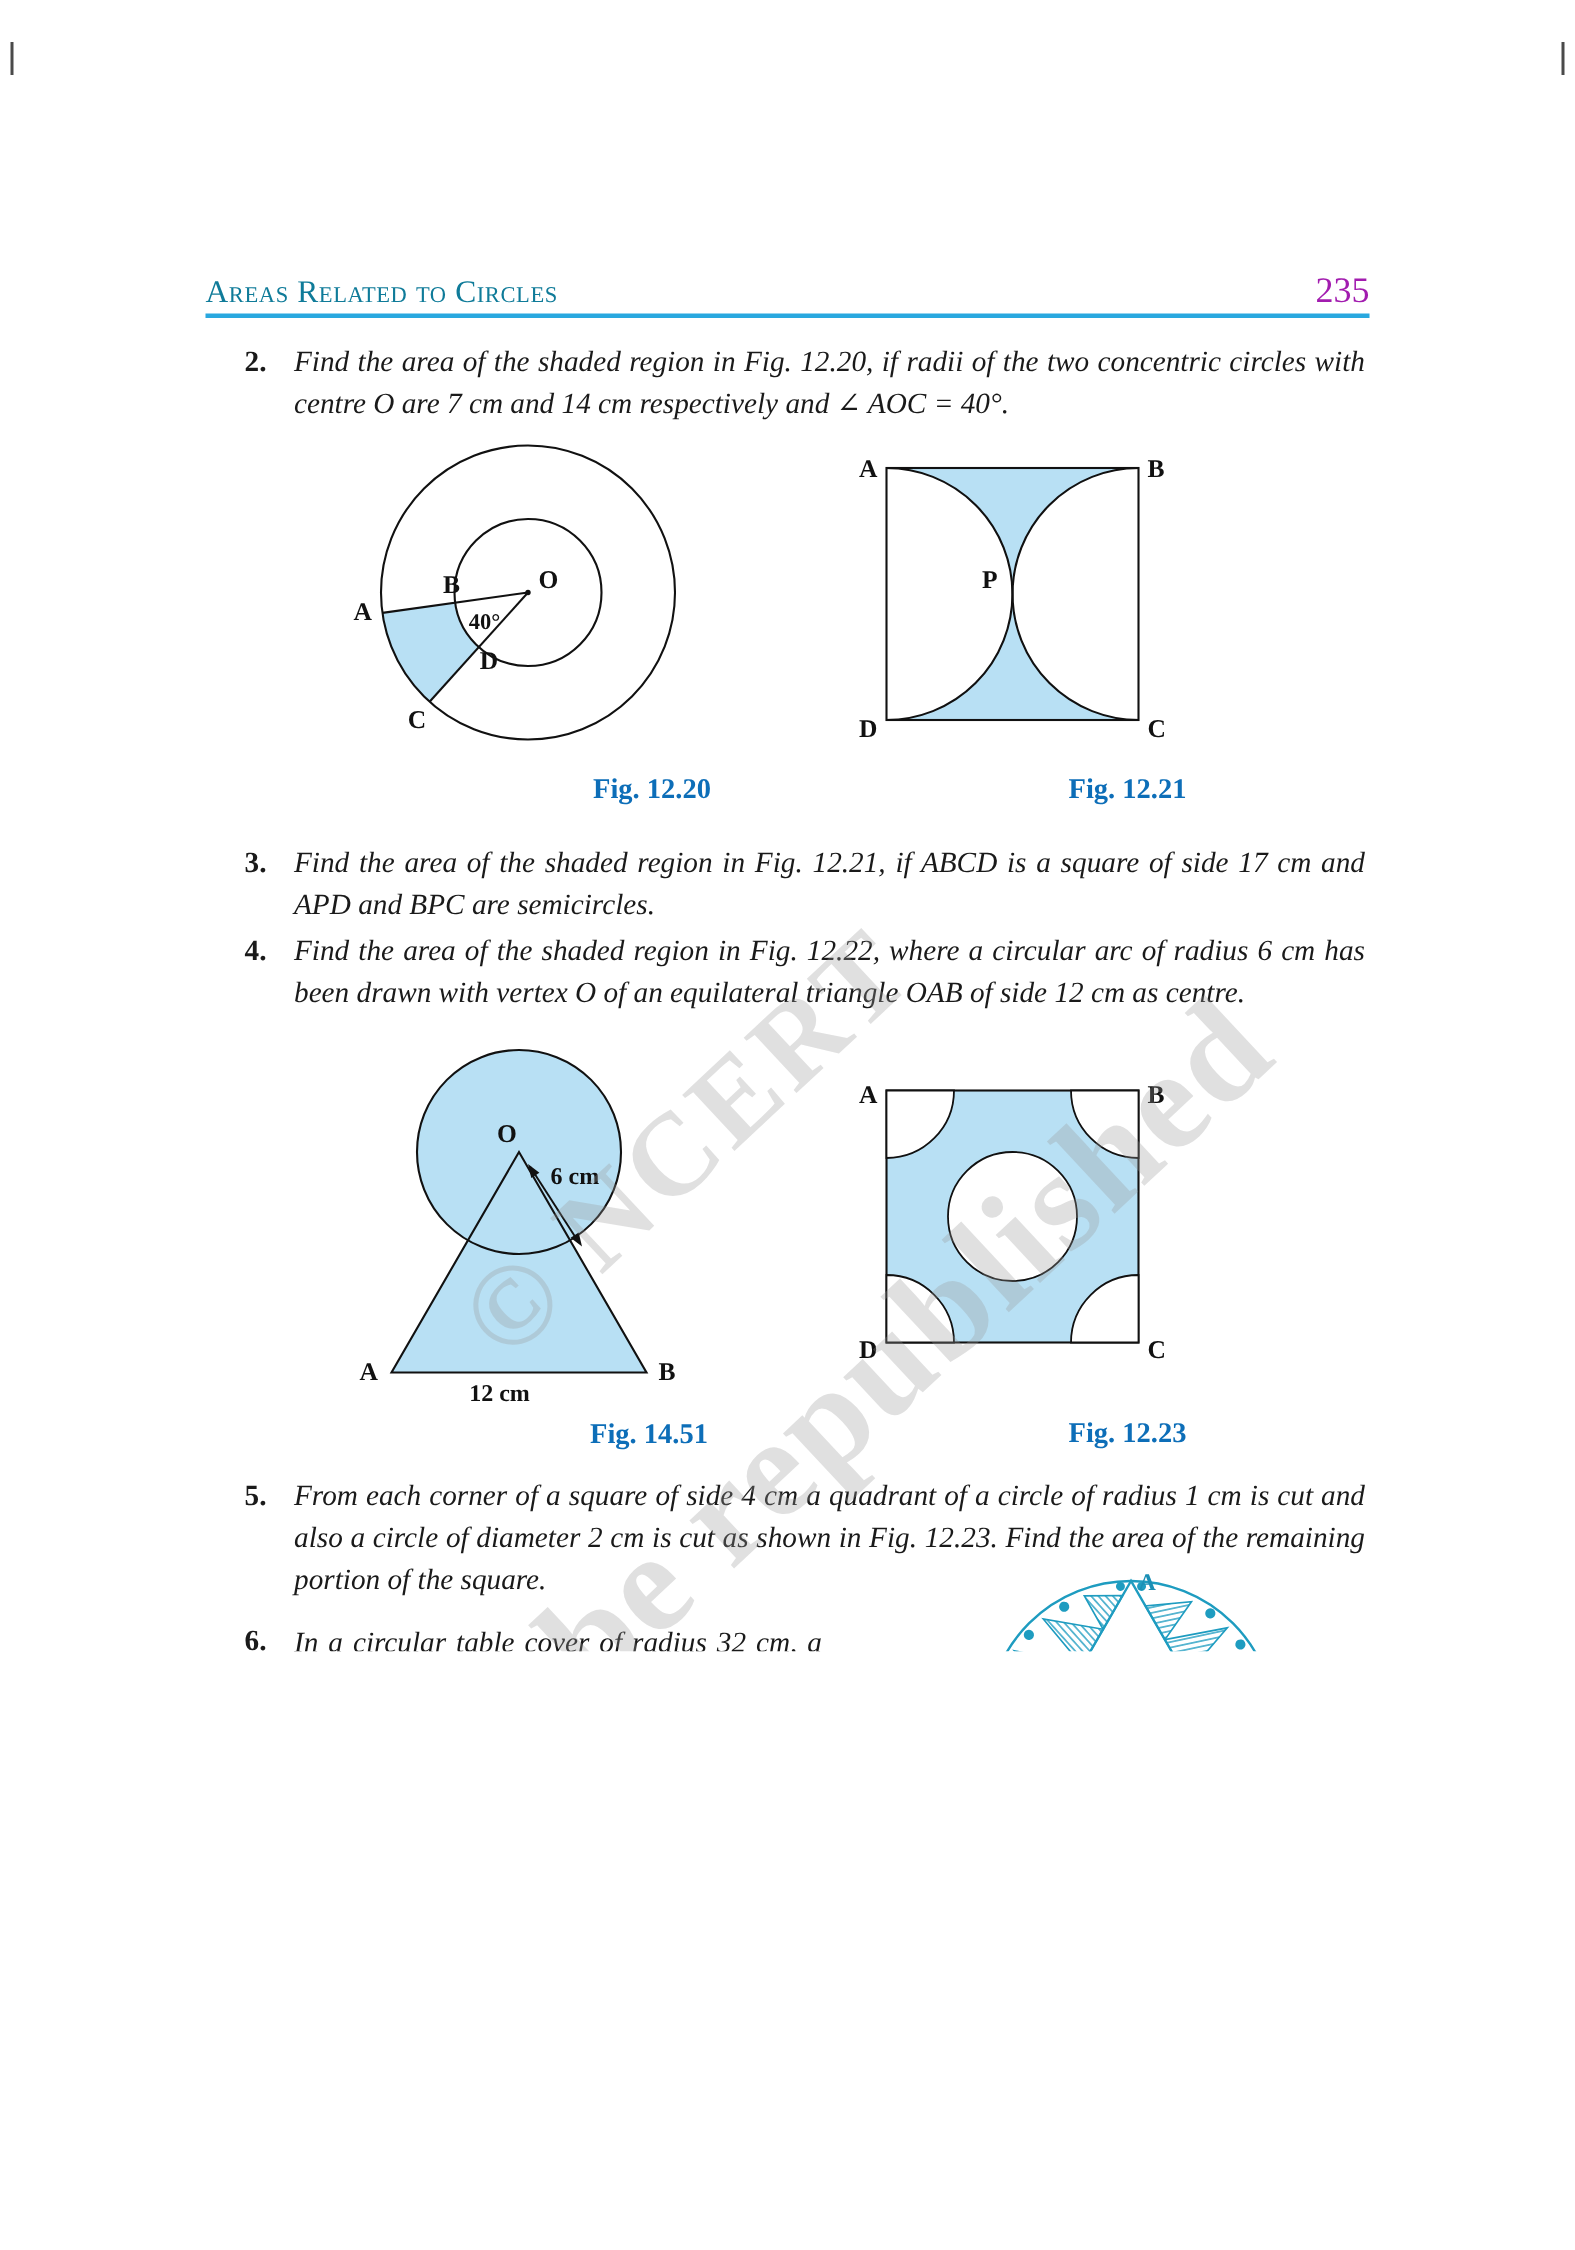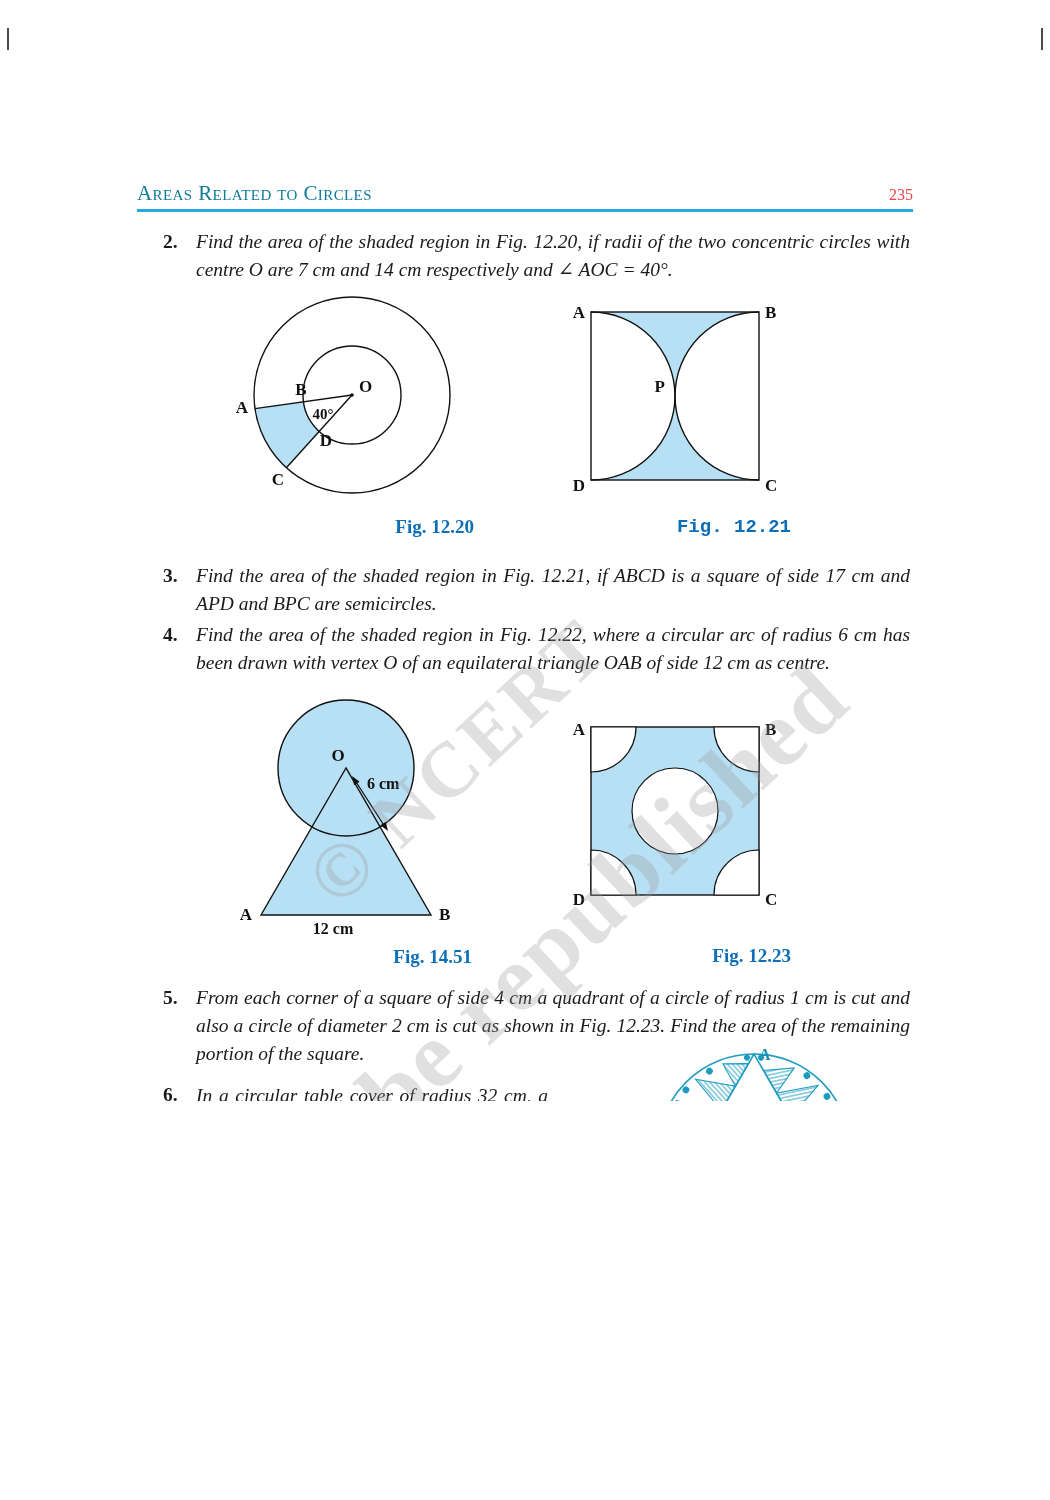--- a/index.html
+++ b/index.html
@@ -13,21 +13,21 @@
   #crop-tl { left:7px; top:28px; } #crop-tr { left:1041px; top:28px; }
   #crop-bl { left:7px; top:1450px; } #crop-br { left:1041px; top:1450px; }
 
   .header {
     position:absolute; left:137px; right:137px; top:181px;
     display:flex; justify-content:space-between; align-items:baseline;
   }
   .header .title {
     font-variant:small-caps; font-size:21px; letter-spacing:0.4px; color:#0f7b99;
   }
-  .header .pagenum { font-size:16px; color:#ef4444; }
+  .header .pagenum { font-size:24px; color:#a21caf; }
   .rule { position:absolute; left:137px; right:137px; top:209px; height:3px; background:#29a8df; }
 
   .question { position:absolute; display:flex; font-size:19.5px; line-height:1.44; }
   .qnum { flex:none; width:33px; font-weight:bold; }
   .qtext { flex:1; text-align:justify;font-style:italic; }
   #q2 { top:228px; left:163px; width:747px; }
   #q3 { top:562px; left:163px; width:747px; }
   #q4 { top:621px; left:163px; width:747px; }
   #q5 { top:984px; left:163px; width:747px; }
   #q6 { top:1081px; left:163px; width:385px; }
@@ -36,21 +36,21 @@
   .figure { position:absolute; }
   #fig1220 { left:222px; top:292px; width:252px; }
   #fig1221 { left:561px; top:300px; width:230px; }
   #fig1222 { left:220px; top:690px; width:252px; }
   #fig1223 { left:561px; top:713px; width:230px; }
   #fig1224 { left:644px; top:1046px; width:222px; }
   .fig-caption {
     text-align:right; font-weight:bold; font-size:19px; color:#0d6eb8;
   }
   #fig1220 .fig-caption { margin-top:2px; }
-  #fig1221 .fig-caption { margin-top:20px;font-family:Liberation Mono, monospace; }
+  #fig1221 .fig-caption { margin-top:20px; }
   #fig1222 .fig-caption { margin-top:4px; }
   #fig1223 .fig-caption { margin-top:32px; }
   #fig1224 .fig-caption { margin-top:13px; }
 
   svg { display:block; }
   .flabel { font-family:"Liberation Serif","DejaVu Serif",serif; font-size:17px; font-weight:bold; fill:#111; }
   .fdim   { font-family:"Liberation Serif","DejaVu Serif",serif; font-size:16px; font-weight:bold; fill:#111; }
   .fangle { font-family:"Liberation Serif","DejaVu Serif",serif; font-size:15px; font-weight:bold; fill:#111; }
   .tlabel { font-family:"Liberation Serif","DejaVu Serif",serif; font-size:16px; font-weight:bold; fill:#1a8fb5; }
 

